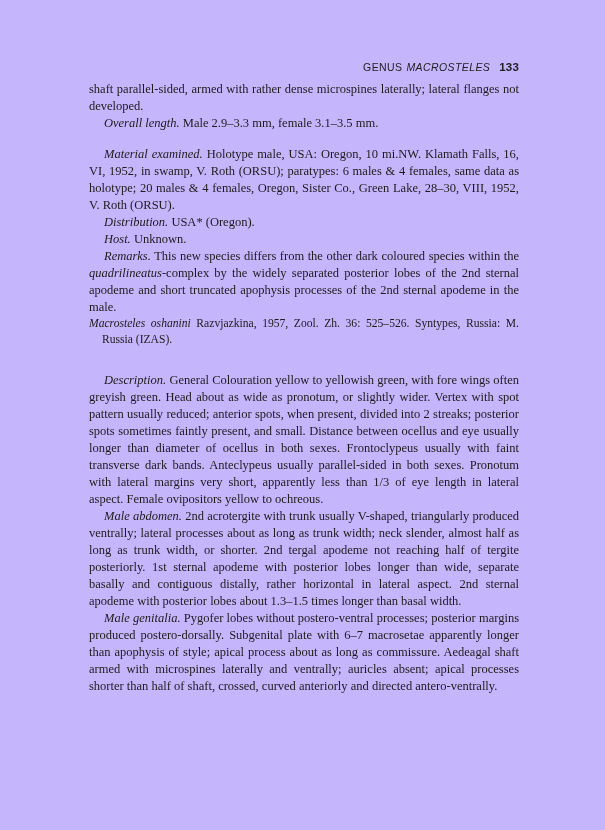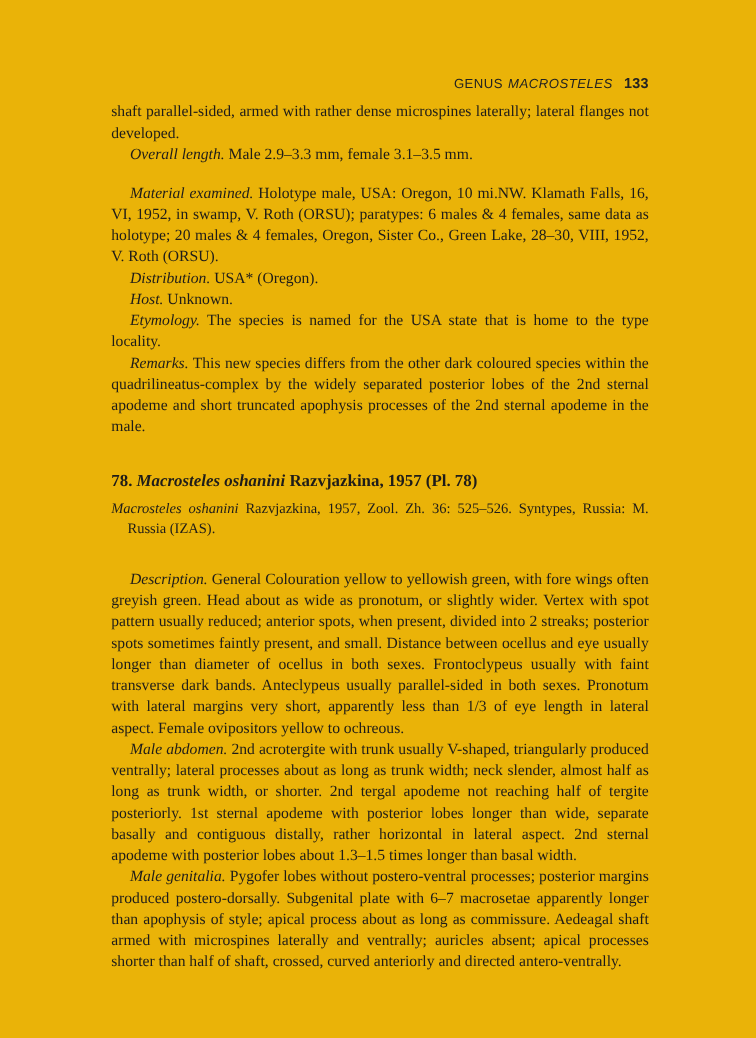--- a/index.html
+++ b/index.html
@@ -5,21 +5,21 @@
   html, body {
     margin: 0;
     padding: 0;
     background: #e8e8e8;
   }
   .page {
     position: relative;
     width: 605px;
     height: 830px;
     margin: 0 auto;
-    background: #eab308;
+    background: #c4b5fd;
     color: #1e1c1a;
     font-family: "Liberation Serif", "DejaVu Serif", serif;
     overflow: hidden;
   }
   .running-head {
     position: absolute;
     top: 61px;
     right: 86px;
     font-family: "Liberation Sans", "DejaVu Sans", sans-serif;
     font-size: 10.5px;
@@ -73,23 +73,21 @@
     <span>GENUS</span><span class="genus-italic">MACROSTELES</span><span class="page-number">133</span>
   </header>
 
   <main class="text-block" id="content">
       <p class="para"><span>shaft parallel-sided, armed with rather dense microspines laterally; lateral flanges not developed.</span></p>
       <p class="para indent"><span style="font-style: italic;">Overall length.</span><span> Male 2.9–3.3 mm, female 3.1–3.5 mm.</span></p>
       <div class="spacer"></div>
       <p class="para indent"><span style="font-style: italic;">Material examined.</span><span> Holotype male, USA: Oregon, 10 mi.NW. Klamath Falls, 16, VI, 1952, in swamp, V. Roth (ORSU); paratypes: 6 males &amp; 4 females, same data as holotype; 20 males &amp; 4 females, Oregon, Sister Co., Green Lake, 28–30, VIII, 1952, V. Roth (ORSU).</span></p>
       <p class="para indent"><span style="font-style: italic;">Distribution.</span><span> USA* (Oregon).</span></p>
       <p class="para indent"><span style="font-style: italic;">Host.</span><span> Unknown.</span></p>
-      <p class="para indent"><span style="font-style: italic;">Etymology.</span><span> The species is named for the USA state that is home to the type locality.</span></p>
-      <p class="para indent"><span style="font-style: italic;">Remarks.</span><span> This new species differs from the other dark coloured species within the </span><span style="">quadrilineatus</span><span>-complex by the widely separated posterior lobes of the 2nd sternal apodeme and short truncated apophysis processes of the 2nd sternal apodeme in the male.</span></p>
-      <p class="heading"><span style="font-weight: bold;">78. </span><span style="font-style: italic; font-weight: bold;">Macrosteles oshanini</span><span style="font-weight: bold;"> Razvjazkina, 1957</span><span> (Pl. 78)</span></p>
+      <p class="para indent"><span style="font-style: italic;">Remarks.</span><span> This new species differs from the other dark coloured species within the </span><span style="font-style: italic;">quadrilineatus</span><span>-complex by the widely separated posterior lobes of the 2nd sternal apodeme and short truncated apophysis processes of the 2nd sternal apodeme in the male.</span></p>
       <p class="reference"><span style="font-style: italic;">Macrosteles oshanini</span><span> Razvjazkina, 1957, Zool. Zh. 36: 525–526. Syntypes, Russia: M. Russia (IZAS).</span></p>
       <div class="spacer"></div>
       <p class="para indent"><span style="font-style: italic;">Description.</span><span> General Colouration yellow to yellowish green, with fore wings often greyish green. Head about as wide as pronotum, or slightly wider. Vertex with spot pattern usually reduced; anterior spots, when present, divided into 2 streaks; posterior spots sometimes faintly present, and small. Distance between ocellus and eye usually longer than diameter of ocellus in both sexes. Frontoclypeus usually with faint transverse dark bands. Anteclypeus usually parallel-sided in both sexes. Pronotum with lateral margins very short, apparently less than 1/3 of eye length in lateral aspect. Female ovipositors yellow to ochreous.</span></p>
       <p class="para indent"><span style="font-style: italic;">Male abdomen.</span><span> 2nd acrotergite with trunk usually V-shaped, triangularly produced ventrally; lateral processes about as long as trunk width; neck slender, almost half as long as trunk width, or shorter. 2nd tergal apodeme not reaching half of tergite posteriorly. 1st sternal apodeme with posterior lobes longer than wide, separate basally and contiguous distally, rather horizontal in lateral aspect. 2nd sternal apodeme with posterior lobes about 1.3–1.5 times longer than basal width.</span></p>
       <p class="para indent"><span style="font-style: italic;">Male genitalia.</span><span> Pygofer lobes without postero-ventral processes; posterior margins produced postero-dorsally. Subgenital plate with 6–7 macrosetae apparently longer than apophysis of style; apical process about as long as commissure. Aedeagal shaft armed with microspines laterally and ventrally; auricles absent; apical processes shorter than half of shaft, crossed, curved anteriorly and directed antero-ventrally.</span></p>
     </main>
 
 </div>
 
 </body></html>

